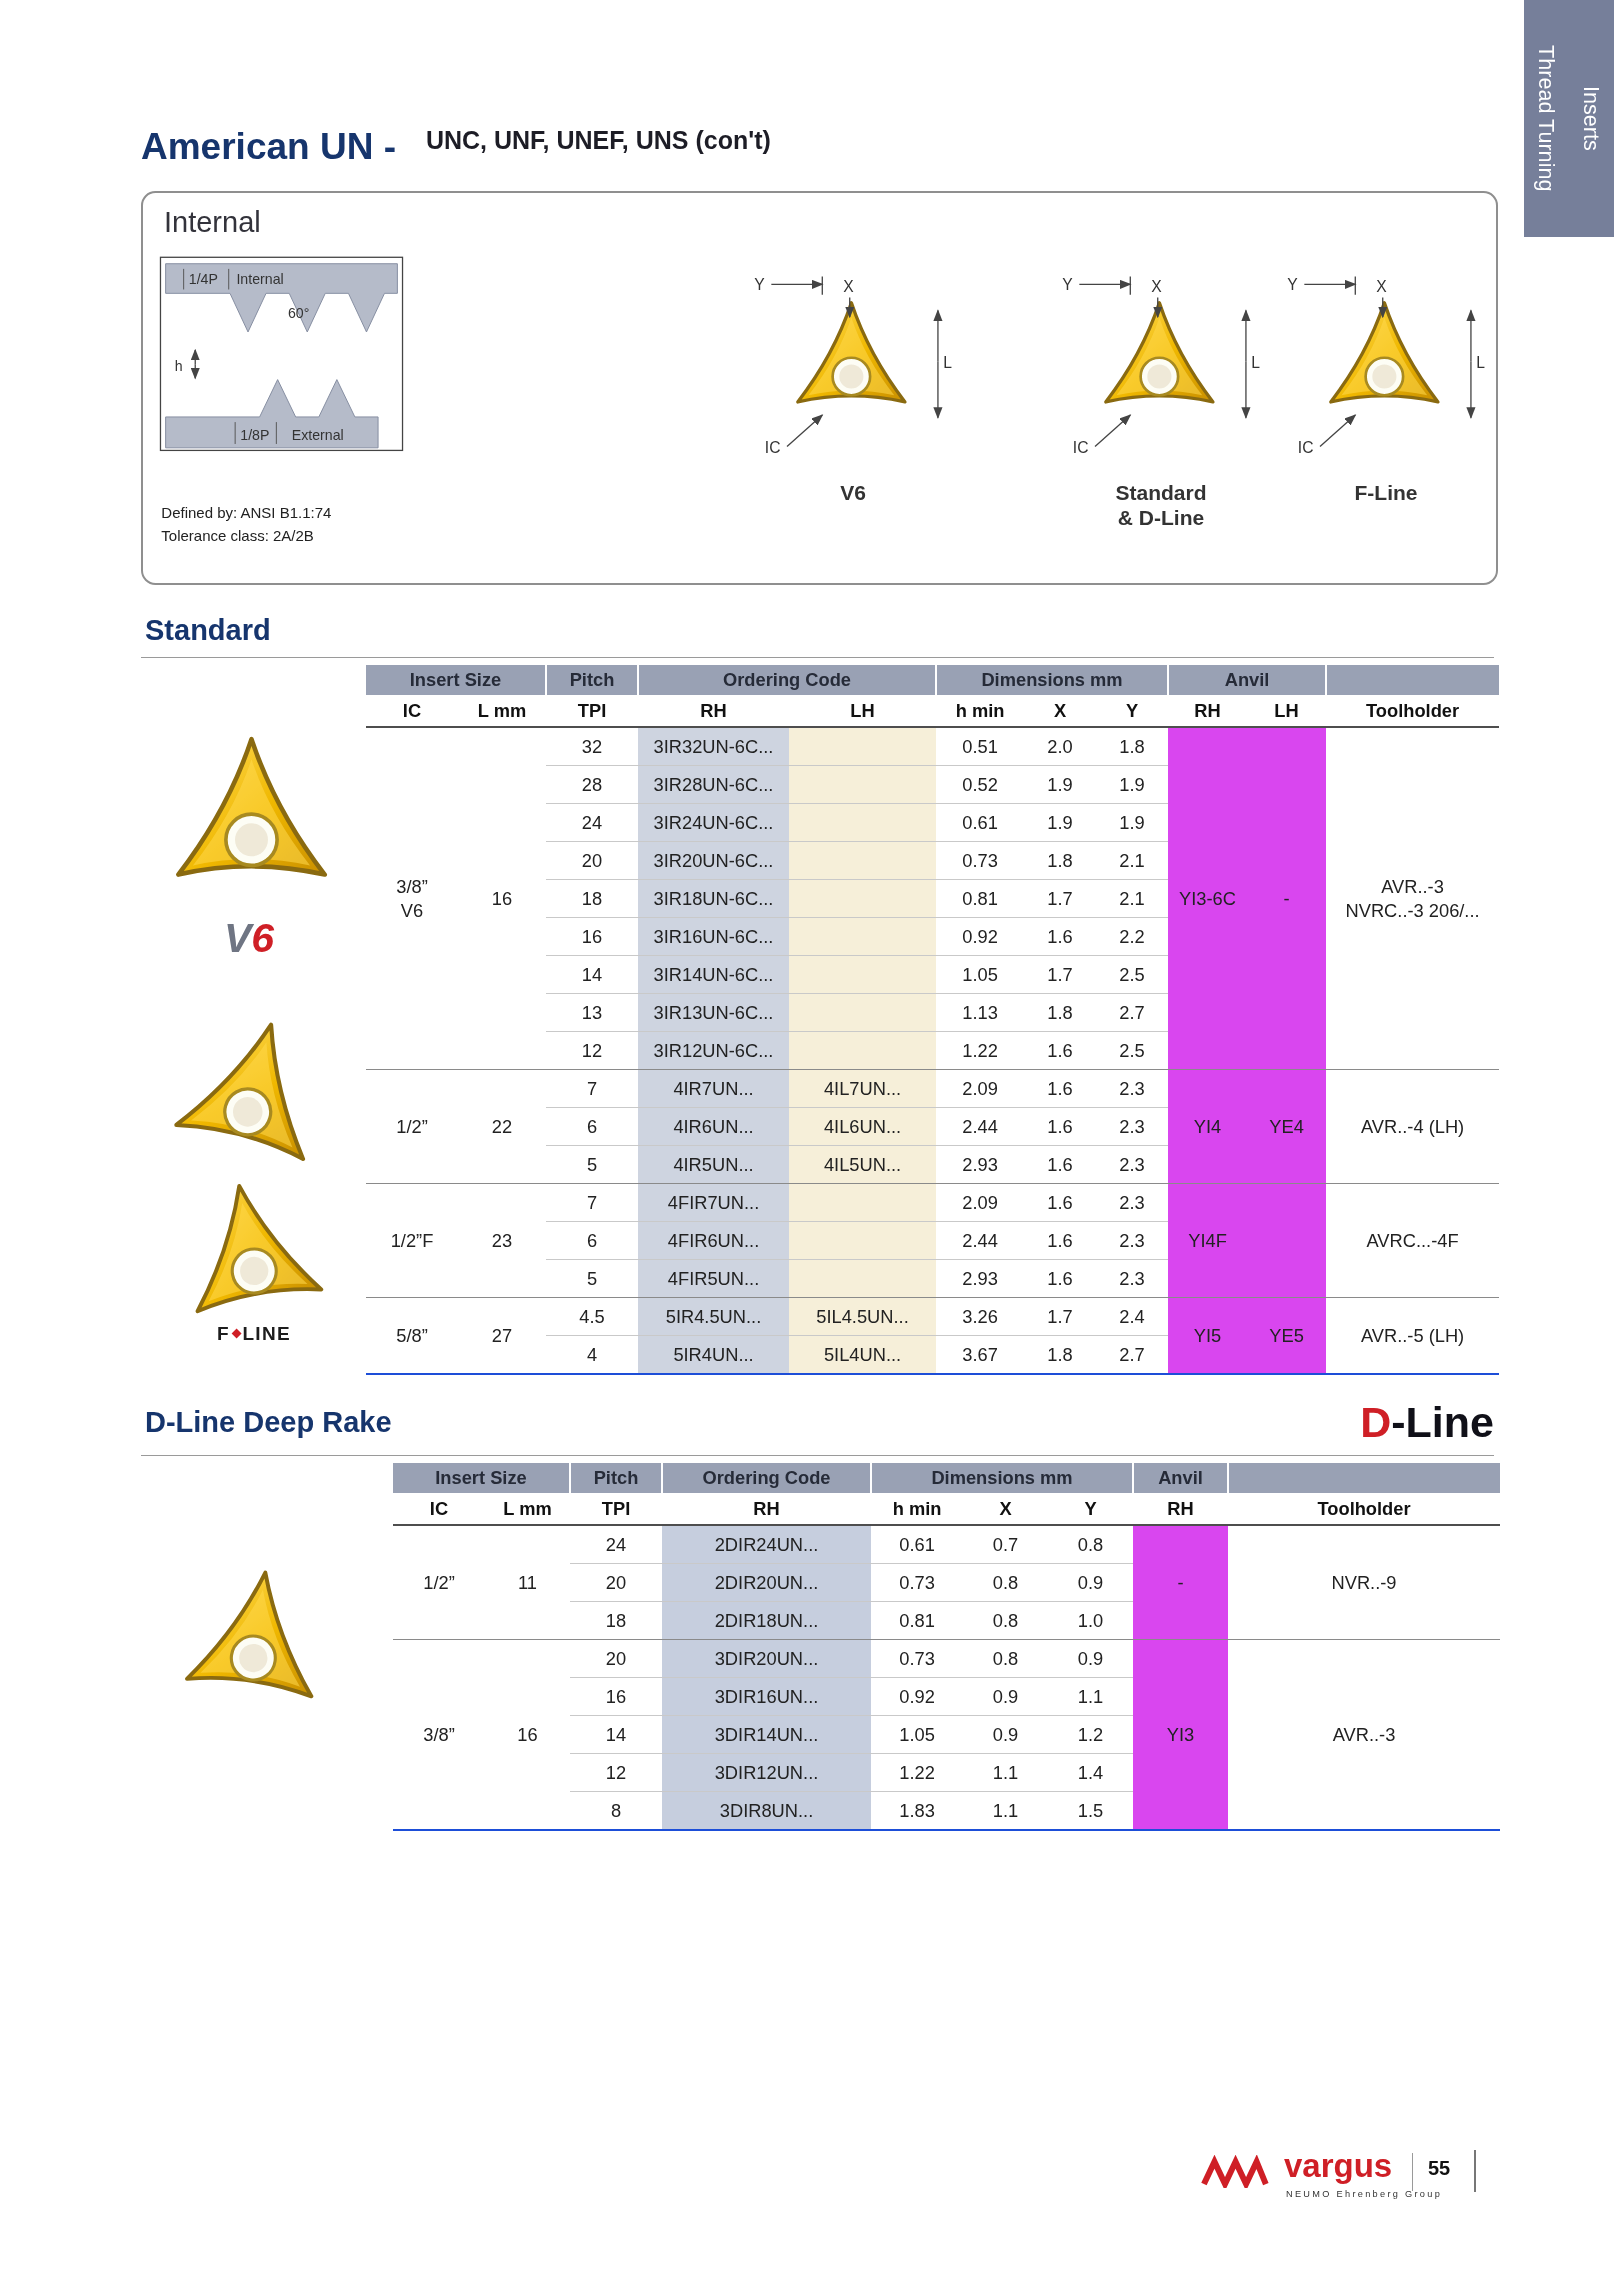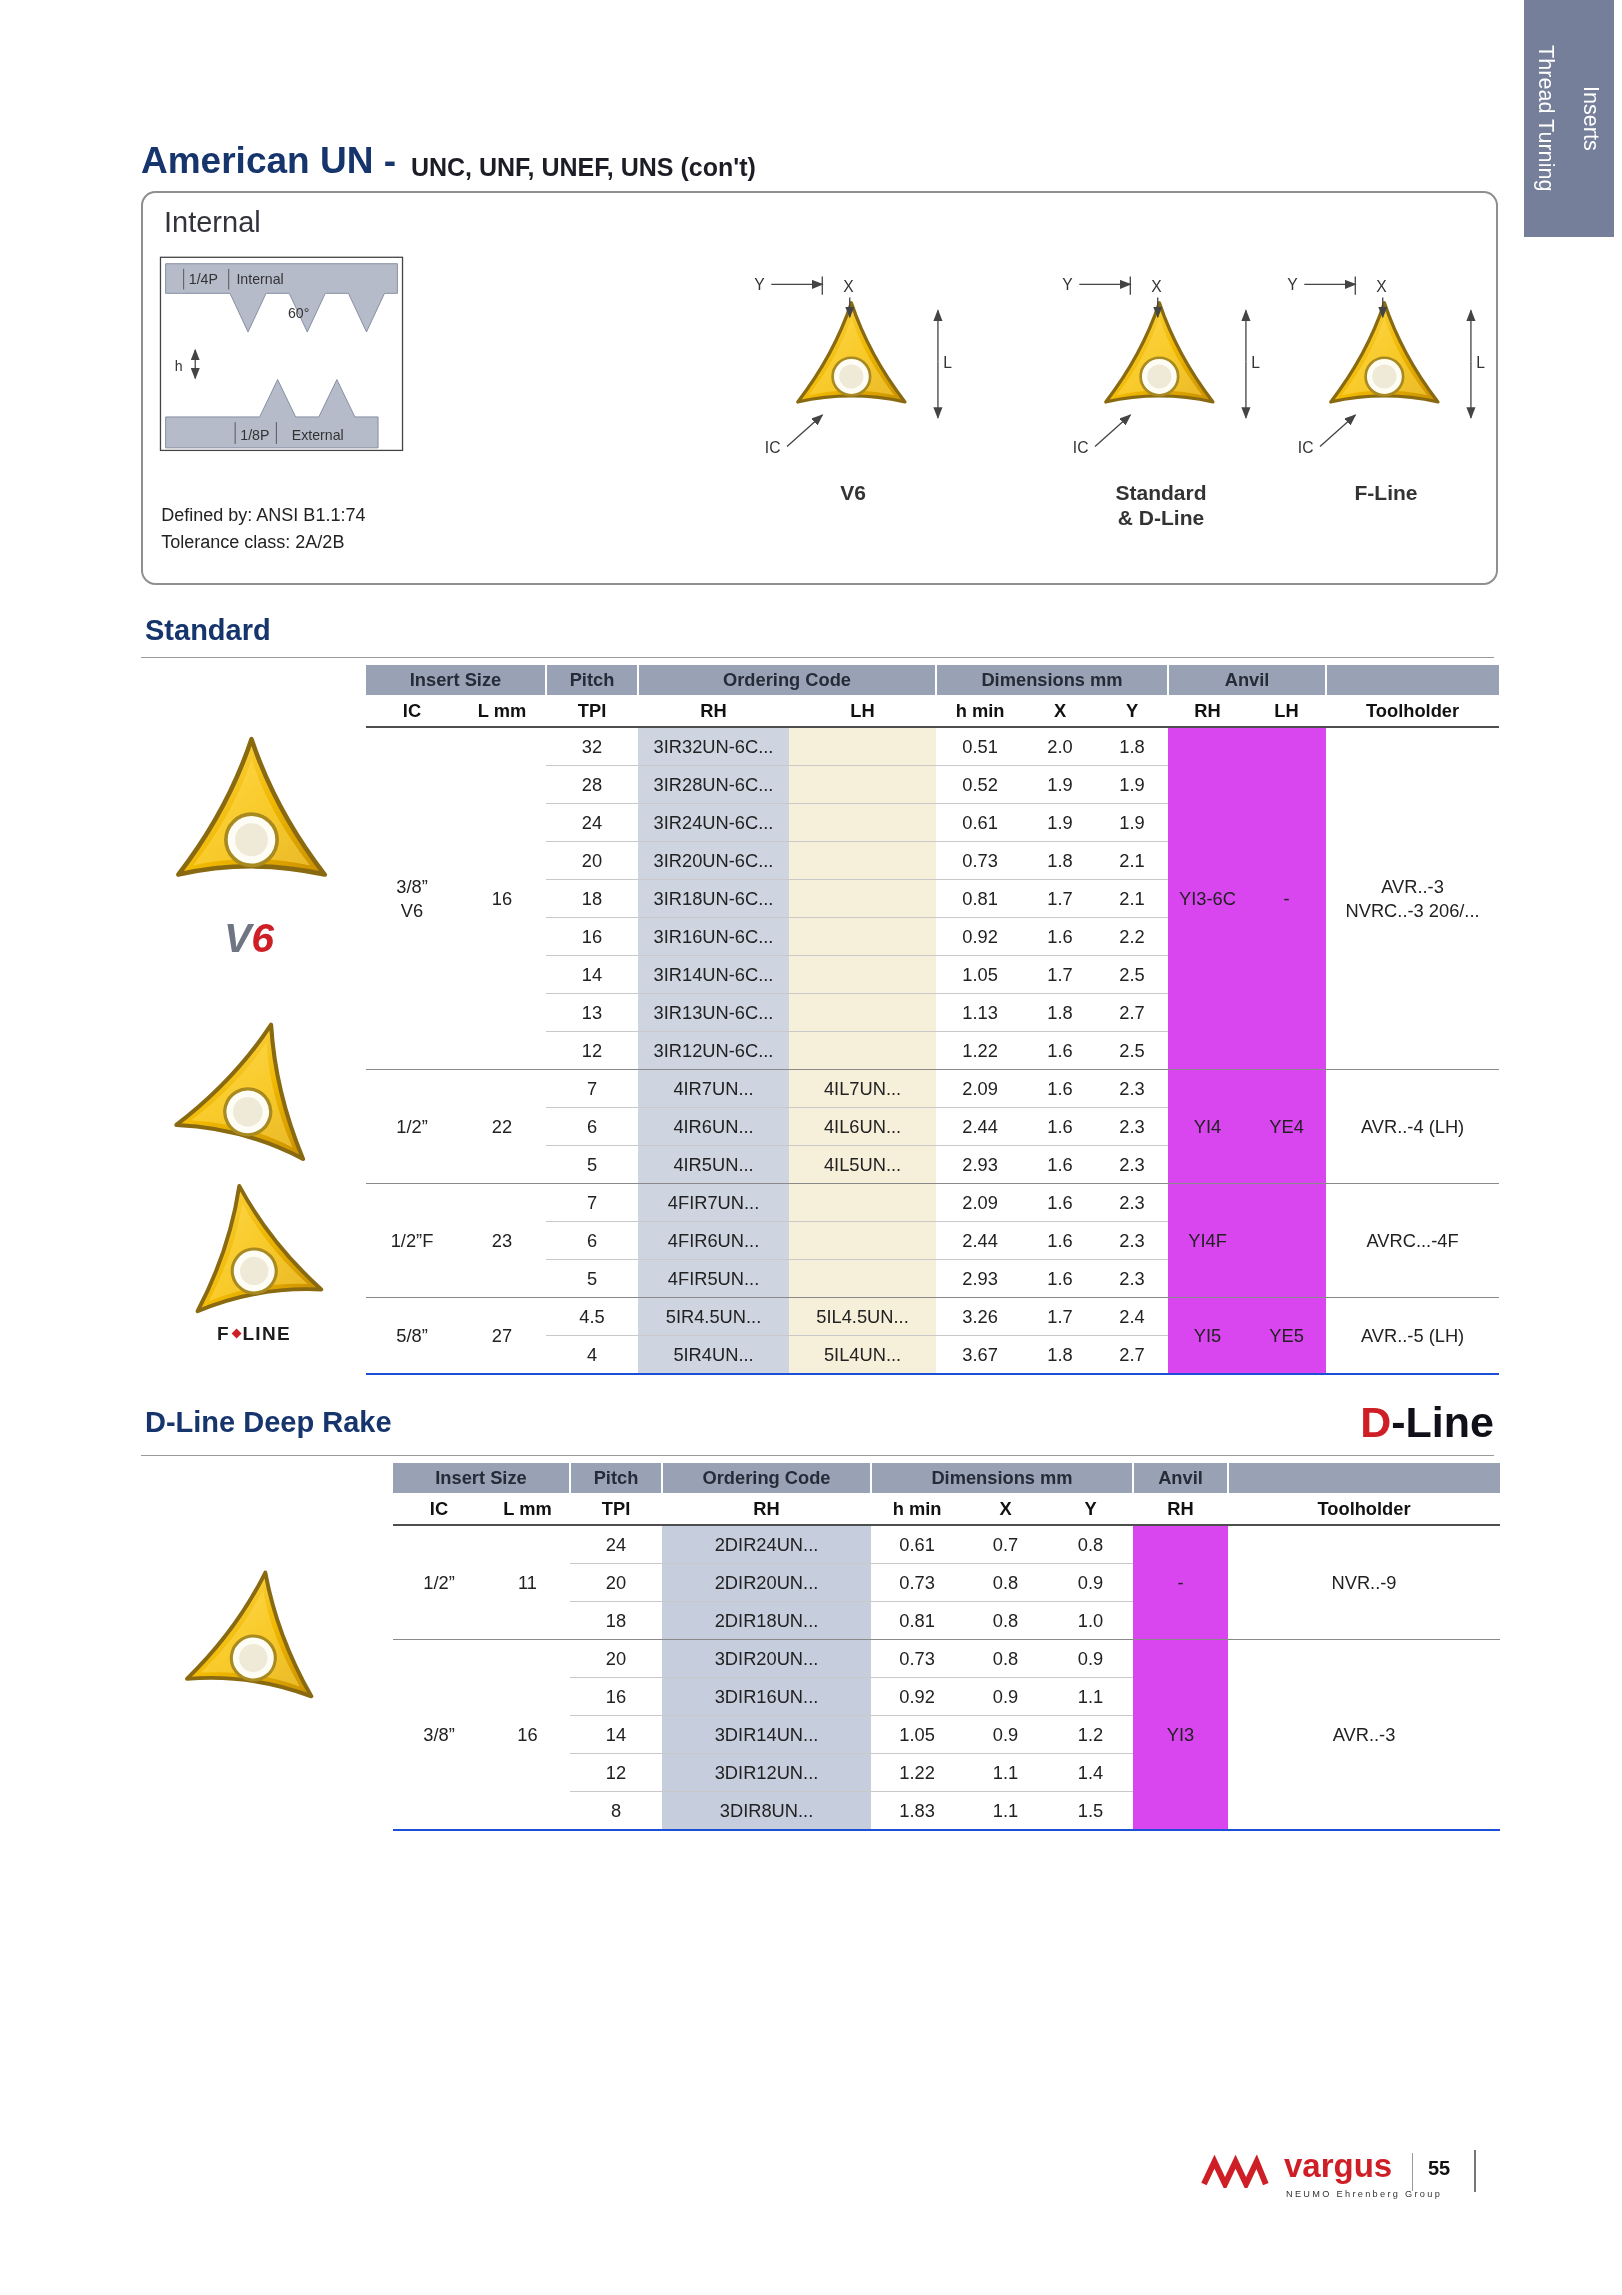--- a/index.html
+++ b/index.html
@@ -5,30 +5,30 @@
   html,body{margin:0;padding:0;background:#e8e8e8;}
   #page{position:relative;width:1623px;height:2295px;background:#ffffff;
         font-family:"Liberation Sans",sans-serif;color:#222;overflow:hidden;}
 
   
   .side-tab{position:absolute;top:0;right:9.2px;width:90px;height:237px;background:#767f9a;
             color:#fff;writing-mode:vertical-lr;white-space:pre-line;text-align:center;
             font-size:21.6px;line-height:45px;font-weight:500;}
 
   
-  .page-title{position:absolute;left:141px;top:140px;display:flex;align-items:flex-end;gap:15px;}
+  .page-title{position:absolute;left:141px;top:126px;display:flex;align-items:flex-start;gap:30px;}
   .page-title .t1{font-size:37px;font-weight:800;color:#16356d;}
   .page-title .t2{font-size:25px;font-weight:700;color:#1d1d26;}
 
   
   .internal-box{position:absolute;left:141px;top:191px;width:1353px;height:390px;
                 border:2px solid #8f8f8f;border-radius:14.4px;background:#fff;}
   .box-title{position:absolute;left:21px;top:13px;font-size:29px;color:#33333b;}
   .thread-diagram{position:absolute;left:15.7px;top:63px;}
-  .defined{position:absolute;left:18.3px;top:309px;font-size:18px;line-height:1.5;color:#222;}
+  .defined{position:absolute;left:18.3px;top:309px;font-size:15px;line-height:1.5;color:#222;}
   .illus{position:absolute;top:77px;width:216px;height:196px;}
   .illus-label{position:absolute;top:287px;width:216px;text-align:center;font-size:21px;
                font-weight:700;color:#333;white-space:pre-line;line-height:1.2;}
 
   
   .sec-head{position:absolute;left:145px;font-size:29px;font-weight:800;color:#16356d;}
   .rule{position:absolute;left:141px;width:1353px;height:1.3px;background:#9a9a9a;}
   .dline-logo{position:absolute;top:1398px;left:1309px;width:185px;text-align:right;
               font-size:43px;font-weight:800;letter-spacing:0;}
   .dline-logo .d{color:#cf1f26;}

